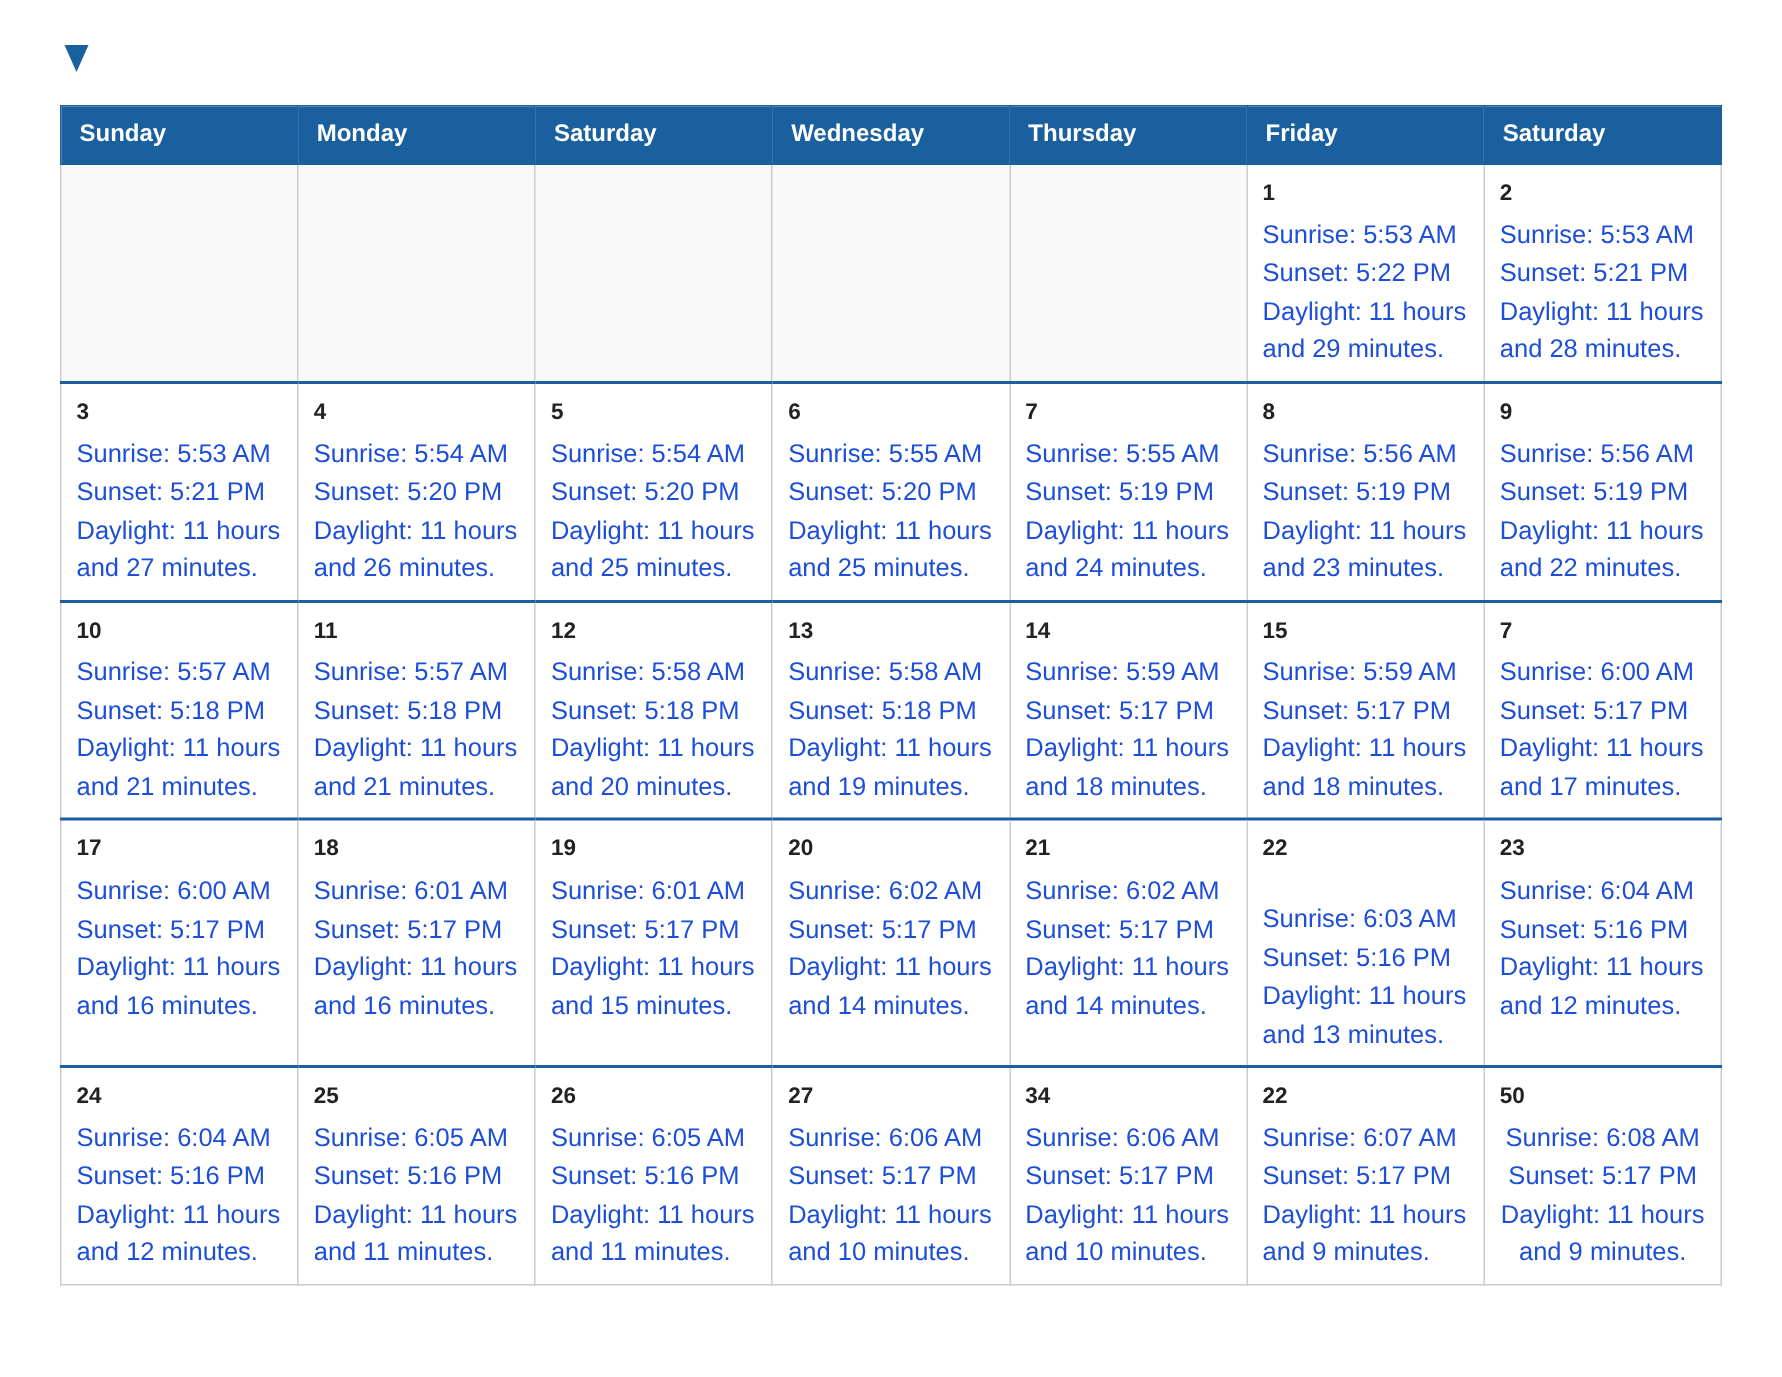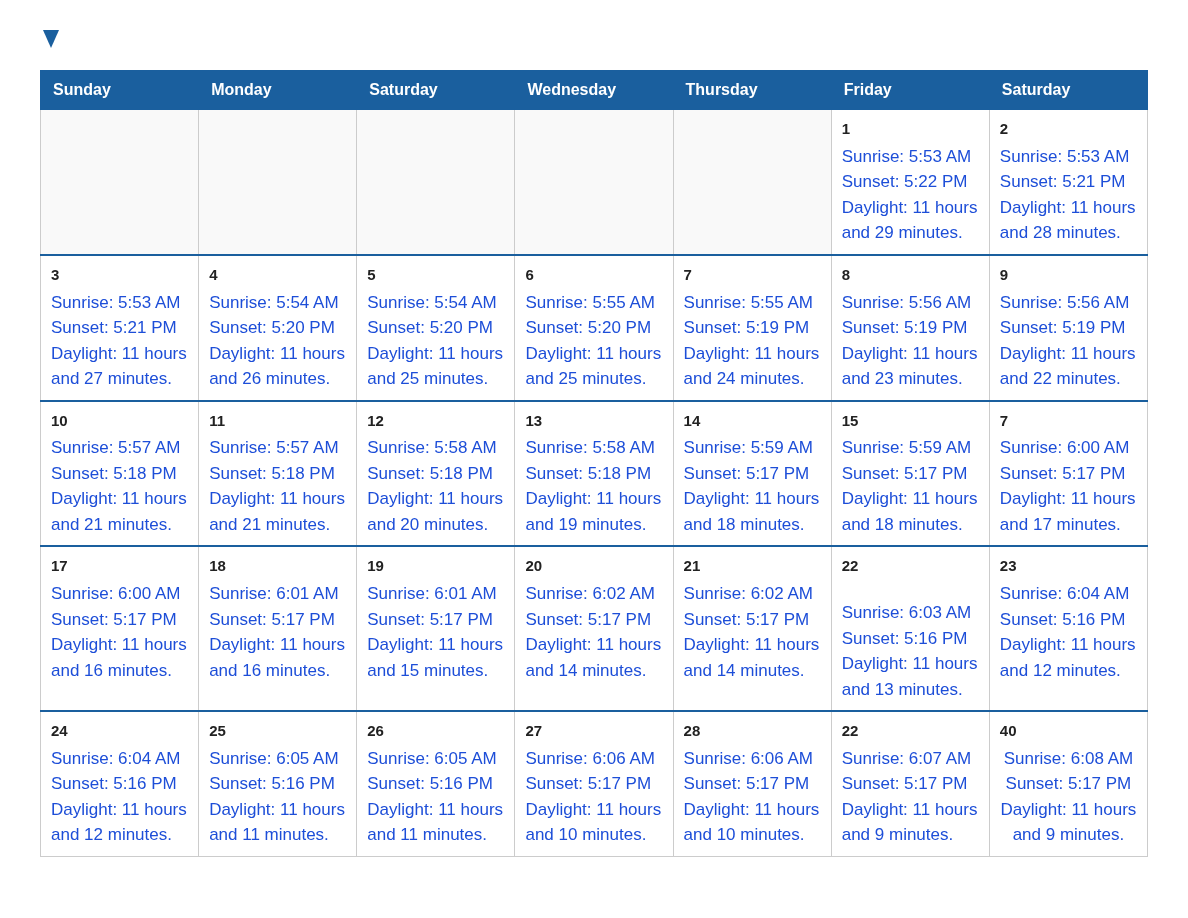--- a/index.html
+++ b/index.html
@@ -290,32 +290,32 @@
 Sunset: 5:16 PM
 Daylight: 11 hours and 11 minutes.</div>
         </td>
         <td>
           <span class="day-number">27</span>
           <div class="day-info" style="white-space: pre-line;">Sunrise: 6:06 AM
 Sunset: 5:17 PM
 Daylight: 11 hours and 10 minutes.</div>
         </td>
         <td>
-          <span class="day-number">28</span>
+          <span class="day-number">34</span>
           <div class="day-info" style="white-space: pre-line;">Sunrise: 6:06 AM
 Sunset: 5:17 PM
 Daylight: 11 hours and 10 minutes.</div>
         </td>
         <td>
           <span class="day-number">22</span>
           <div class="day-info" style="white-space: pre-line;">Sunrise: 6:07 AM
 Sunset: 5:17 PM
 Daylight: 11 hours and 9 minutes.</div>
         </td>
         <td>
-          <span class="day-number">40</span>
+          <span class="day-number">50</span>
           <div class="day-info" style="white-space: pre-line; text-align: center;">Sunrise: 6:08 AM
 Sunset: 5:17 PM
 Daylight: 11 hours and 9 minutes.</div>
         </td>
       </tr>
     </tbody>
 </table>
 
 </body></html>

